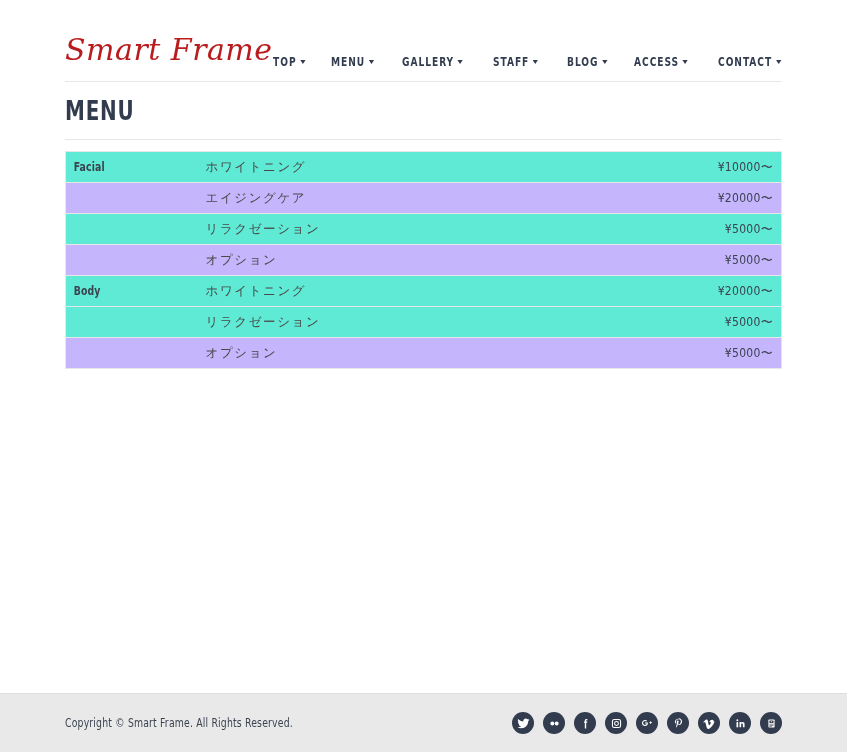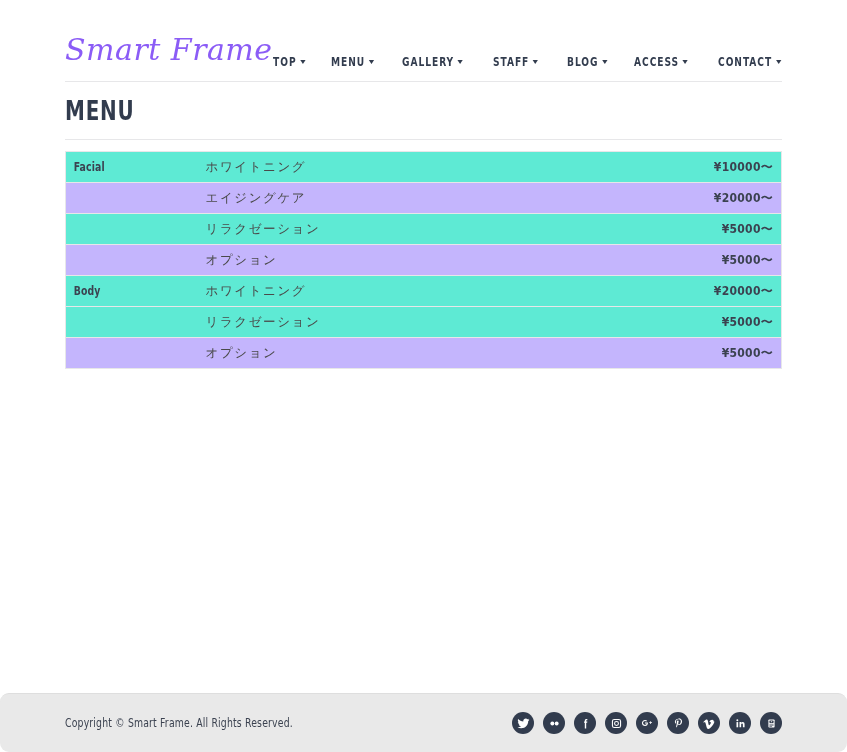--- a/index.html
+++ b/index.html
@@ -39,21 +39,21 @@
     width:717px;
     margin:0 auto;
     padding-top:24px;
     height:81px;
   }
 
   .logo {
     font-family:"DejaVu Serif", "Liberation Serif", serif;
     font-style:italic;
     font-size:30px;
-    color:#8b5cf6;
+    color:#b91c1c;
     letter-spacing:0.5px;
     line-height:1;
     padding-bottom:16px;
     white-space:nowrap;
   }
 
   .main-nav {
     display:flex;
     align-items:center;
     padding-bottom:12px;
@@ -152,33 +152,32 @@
     color:#4a4a4a;
     letter-spacing:1.6px;
   }
 
   td.price {
     width:120px;
     text-align:right;
     padding-right:8px;
     font-family:"DejaVu Sans Condensed", "Liberation Sans Narrow", "Liberation Sans", sans-serif;
     font-size:12px;
-    font-weight:700;
+    font-weight:400;
     color:#3b4250;
     letter-spacing:0.3px;
     white-space:nowrap;
   }
 
   
   .site-footer {
     flex:0 0 auto;
     height:59px;
     background:#e9e9e9;
     border-top:1px solid #dedede;
-    border-radius:9px;
   }
 
   .footer-inner {
     width:717px;
     margin:0 auto;
     height:100%;
     display:flex;
     align-items:center;
     justify-content:space-between;
   }

